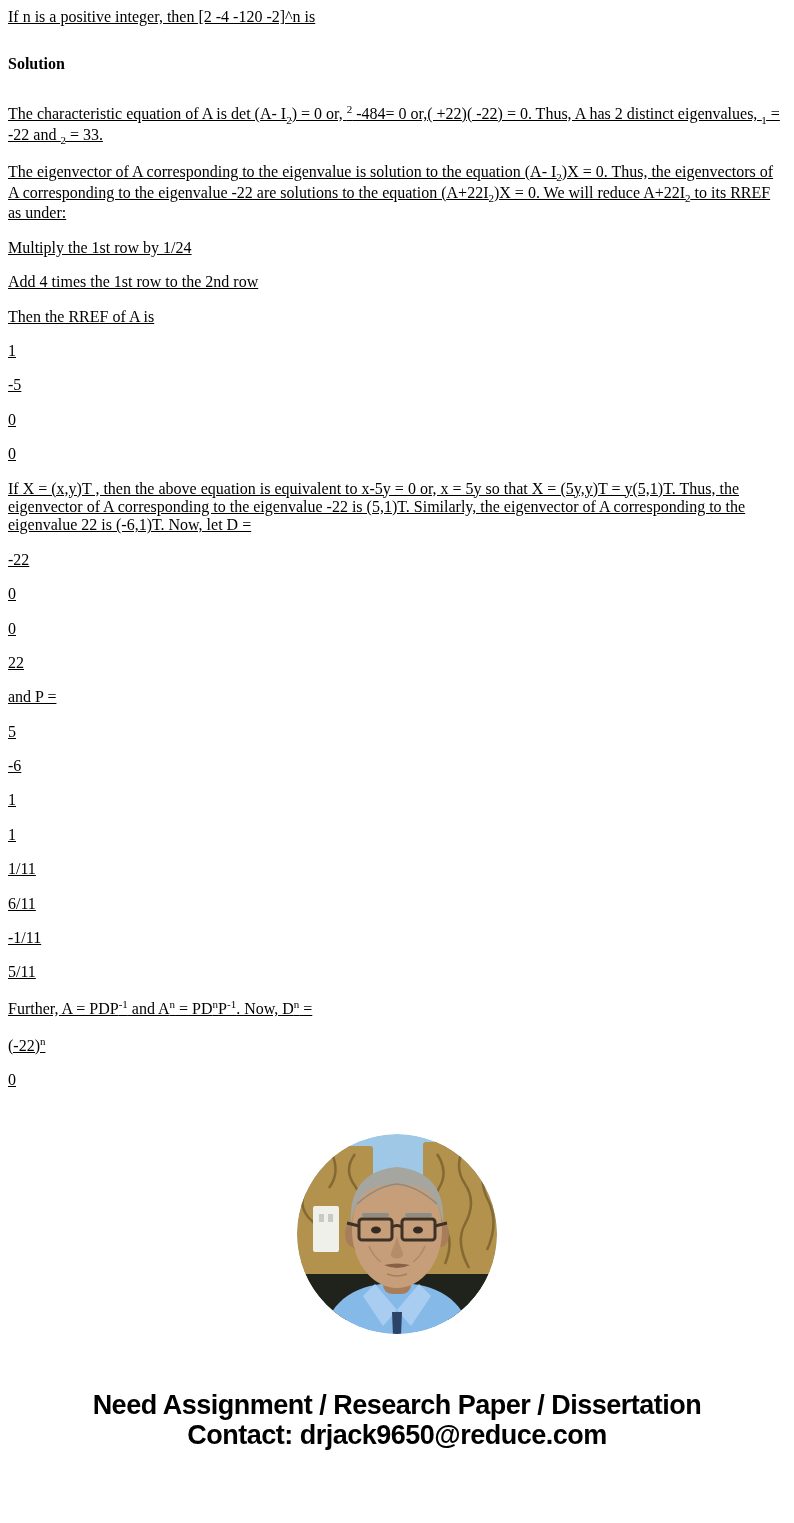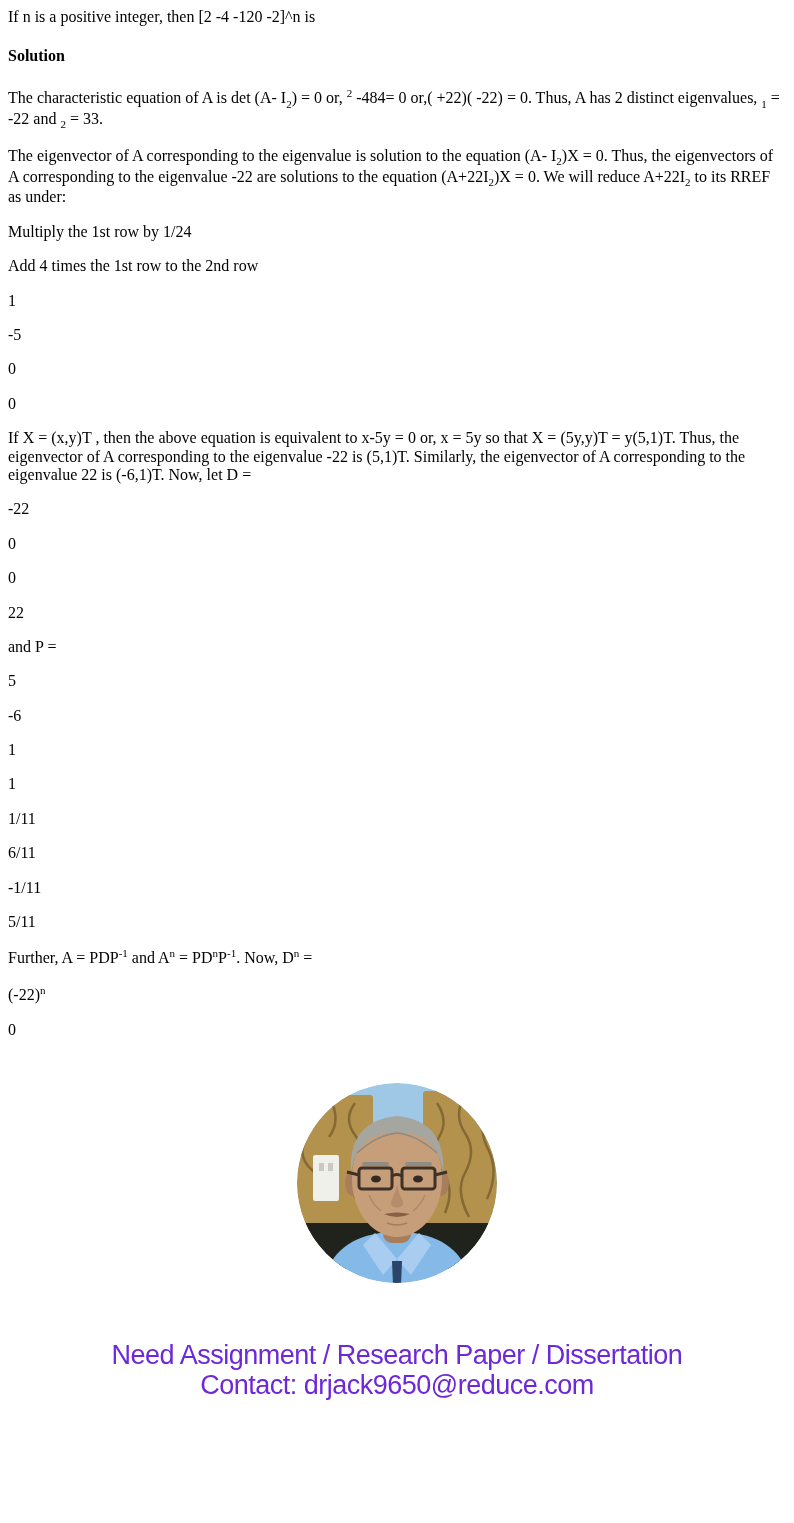--- a/index.html
+++ b/index.html
@@ -13,62 +13,64 @@
     margin: 0 auto;
     padding: 8px;
     box-sizing: border-box;
     color: #000000;
     font-family: "Liberation Serif", serif;
     font-size: 16px;
     line-height: 1.15;
   }
   .doc p {
     margin: 16px 0;
+    text-decoration: underline;
   }
   .doc > :first-child {
     margin-top: 0;
   }
   .doc h3 {
     font-size: 16px;
     font-weight: 700;
-    margin: 21px 0;
+    margin: 29px 0;
   }
   sub { font-size: 11px; }
   sup { font-size: 11px; }
   .avatar-wrap {
     margin-top: 44px;
     text-align: center;
   }
   .avatar-wrap svg {
     width: 200px;
     height: 200px;
     display: inline-block;
     border-radius: 50%;
   }
   .footer {
     margin: 52px 0 20px 0;
     text-align: center;
     font-family: "Liberation Sans", sans-serif;
-    font-weight: 400;
+    font-weight: 700;
     font-size: 27px;
     line-height: 30px;
     letter-spacing: -0.5px;
-    color: #6d28d9;
+    color: #000000;
   }
 </style>
 </head>
 <body>
 
 <div class="doc">
     <p>If n is a positive integer, then [2 -4 -120 -2]^n is</p>
     <h3>Solution</h3>
     <p><span>The characteristic equation of A is det (A- I</span><sub>2</sub><span>) = 0 or, </span><sup>2</sup><span> -484= 0 or,( +22)( -22) = 0. Thus, A has 2 distinct eigenvalues, </span><sub>1</sub><span> = -22 and </span><sub>2</sub><span> = 33.</span></p>
     <p><span>The eigenvector of A corresponding to the eigenvalue is solution to the equation (A- I</span><sub>2</sub><span>)X = 0. Thus, the eigenvectors of A corresponding to the eigenvalue -22 are solutions to the equation (A+22I</span><sub>2</sub><span>)X = 0. We will reduce A+22I</span><sub>2</sub><span> to its RREF as under:</span></p>
     <p>Multiply the 1st row by 1/24</p>
     <p>Add 4 times the 1st row to the 2nd row</p>
+    <p>Then the RREF of A is</p>
     <p>1</p>
     <p>-5</p>
     <p>0</p>
     <p>0</p>
     <p>If X = (x,y)T , then the above equation is equivalent to x-5y = 0 or, x = 5y so that X = (5y,y)T = y(5,1)T. Thus, the eigenvector of A corresponding to the eigenvalue -22 is (5,1)T. Similarly, the eigenvector of A corresponding to the eigenvalue 22 is (-6,1)T. Now, let D =</p>
     <p>-22</p>
     <p>0</p>
     <p>0</p>
     <p>22</p>
     <p>and P =</p>

